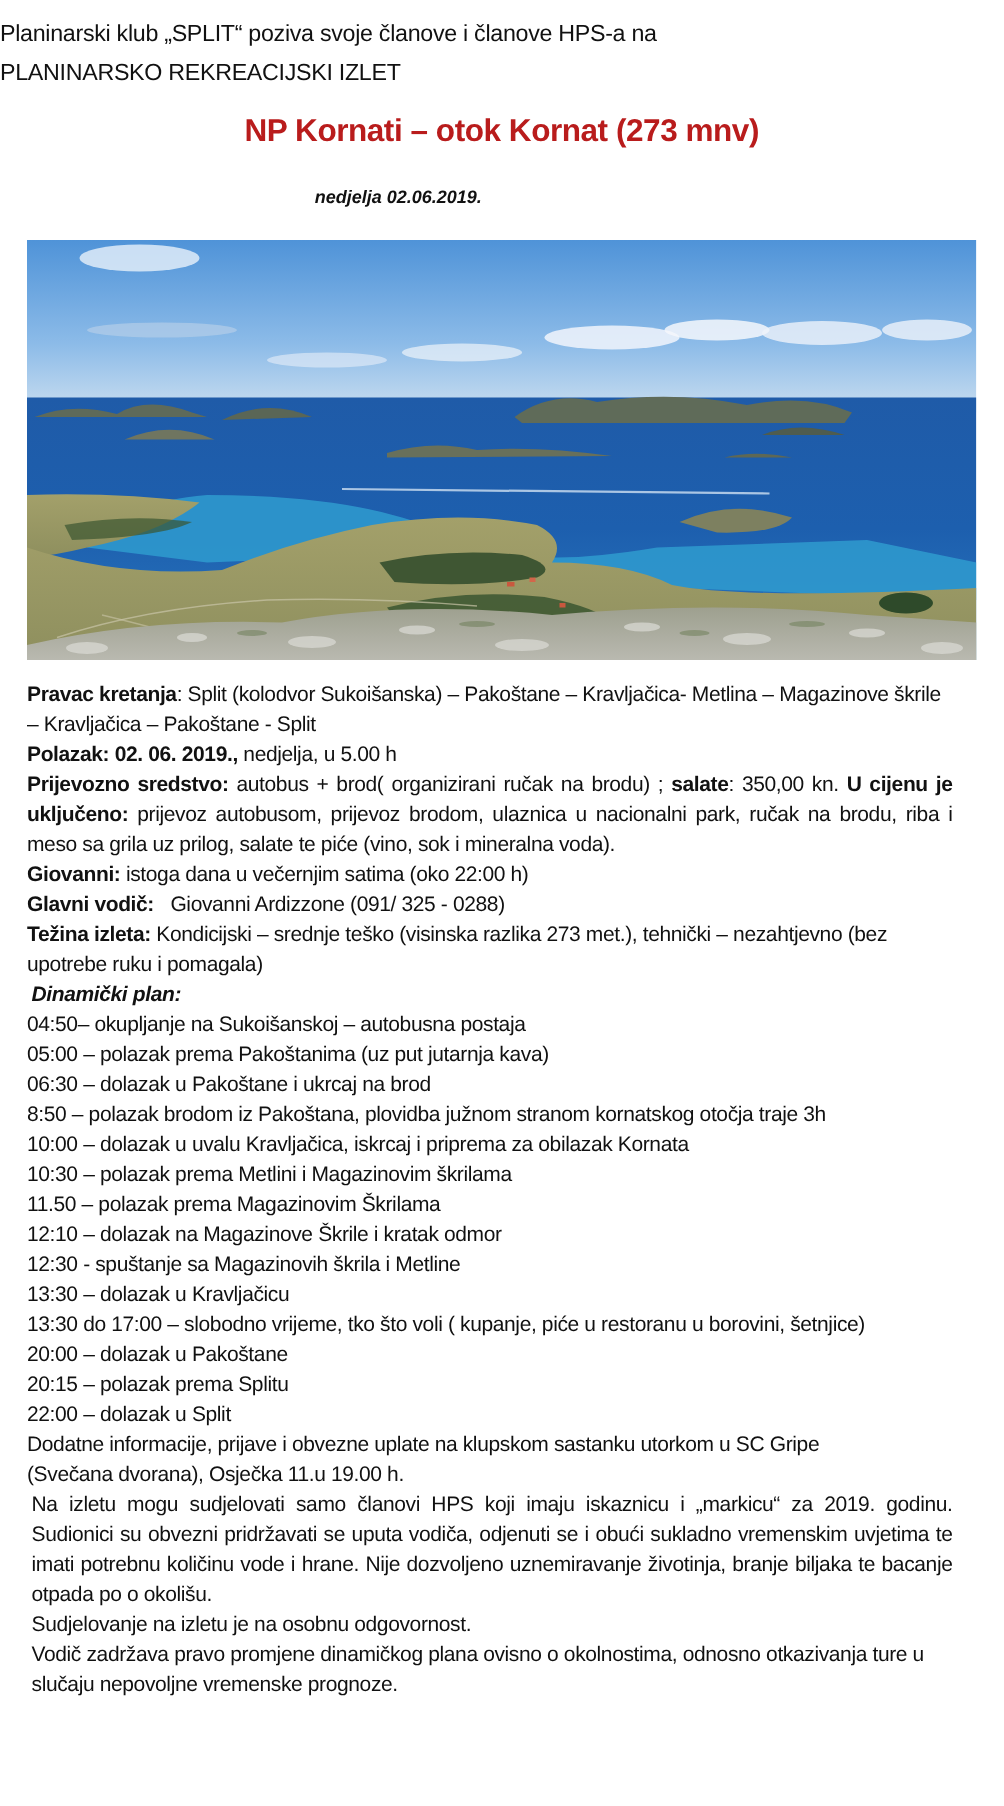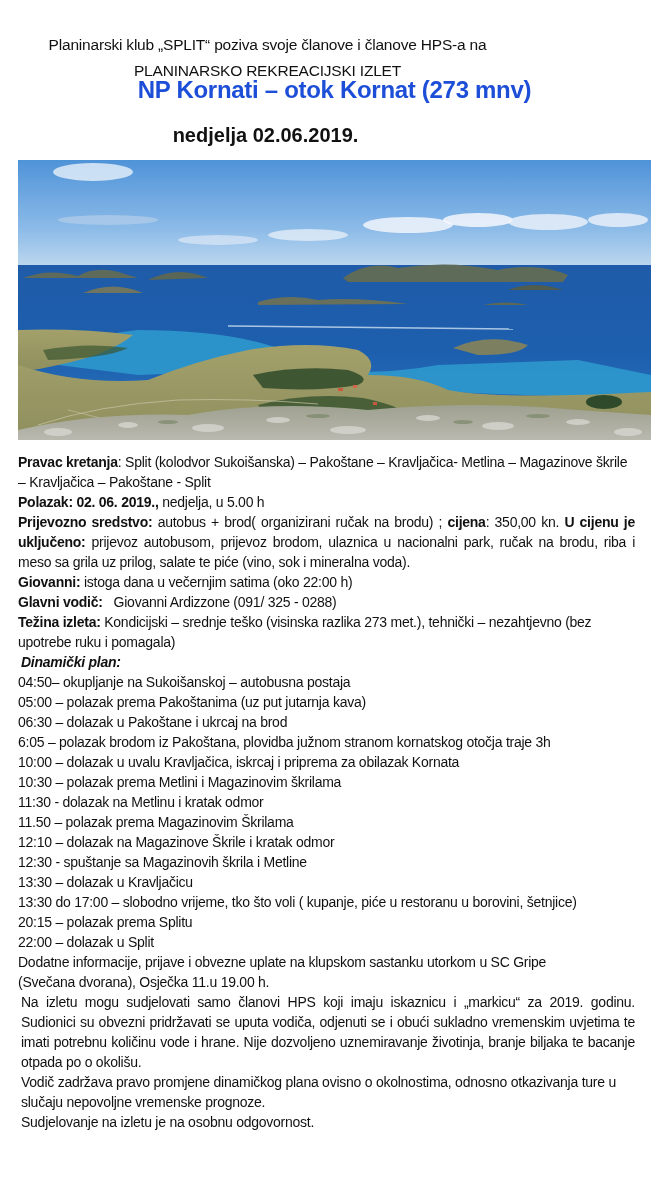--- a/index.html
+++ b/index.html
@@ -1,33 +1,33 @@
 <!DOCTYPE html>
 <html><head>
   <meta charset="utf-8">
   <style>
     html, body { margin: 0; padding: 0; background: #ffffff; }
     body {
       width: 669px; height: 1204px; position: relative; overflow: hidden;
       font-family: "Liberation Sans", sans-serif; color: #111111;
     }
     .header-line {
-      position: absolute; left: 0; width: 535px; text-align: center;
-      font-size: 15.5px; letter-spacing: -0.2px; white-space: nowrap; margin-top: 22px;
+      position: absolute; left: 0; width: 535px; text-align: left;
+      font-size: 15.5px; letter-spacing: -0.2px; white-space: nowrap;
     }
     #intro-line { top: 14px; }
     #subtitle-line { top: 40px; }
     #main-title {
       position: absolute; left: 0; width: 669px; text-align: center; top: 76px;
-      font-size: 24px; font-weight: bold; color: #1d4ed8; white-space: nowrap;
+      font-size: 21px; font-weight: bold; color: #b91c1c; white-space: nowrap;
       letter-spacing: -0.3px;
     }
     #date-line {
       position: absolute; left: 0; width: 531px; text-align: center; top: 124px;
-      font-size: 20px; font-weight: bold; white-space: nowrap;
+      font-size: 12px; font-weight: bold; white-space: nowrap; font-style: italic;
     }
     
     #photo {
       position: absolute; left: 18px; top: 160px; width: 633px; height: 280px; overflow: hidden;
     }
     #photo svg { display: block; width: 633px; height: 280px; }
 
     
     #body {
       position: absolute; left: 18px; top: 452px; width: 617px;
@@ -129,40 +129,40 @@
       <ellipse cx="300" cy="256" rx="12" ry="2"></ellipse>
       <ellipse cx="445" cy="262" rx="10" ry="2"></ellipse>
       <ellipse cx="520" cy="256" rx="12" ry="2"></ellipse>
     </g>
   </svg>
 </div>
 
 <div id="body">
   <p><span class="b">Pravac kretanja</span><span>: Split (kolodvor Sukoišanska) – Pakoštane – Kravljačica-  Metlina – Magazinove škrile  – Kravljačica – Pakoštane -  Split</span></p>
   <p><span class="b">Polazak: 02. 06. 2019.,</span><span> nedjelja, u 5.00 h</span></p>
-  <p class="justify"><span class="b">Prijevozno sredstvo:</span><span> autobus + brod( organizirani ručak na brodu) ; </span><span class="b">cijena</span><span>: 350,00 kn. </span><span class="b">U cijenu je uključeno:</span><span> prijevoz autobusom, prijevoz brodom, ulaznica u nacionalni park, ručak na brodu, riba i meso sa grila uz prilog, salate te piće (vino, sok i mineralna voda).</span></p>
+  <p class="justify"><span class="b">Prijevozno sredstvo:</span><span> autobus + brod( organizirani ručak na brodu) ; </span><span class="b">salate</span><span>: 350,00 kn. </span><span class="b">U cijenu je uključeno:</span><span> prijevoz autobusom, prijevoz brodom, ulaznica u nacionalni park, ručak na brodu, riba i meso sa grila uz prilog, salate te piće (vino, sok i mineralna voda).</span></p>
   <p><span class="b">Giovanni:</span><span> istoga dana u večernjim satima (oko 22:00 h)</span></p>
   <p style="white-space: pre;"><span class="b">Glavni vodič:</span><span>   Giovanni Ardizzone (091/ 325 - 0288)</span></p>
   <p><span class="b">Težina izleta:</span><span> Kondicijski –  srednje teško  (visinska razlika 273 met.), tehnički  – nezahtjevno (bez upotrebe ruku i pomagala)</span></p>
   <p class="b indent1">Dinamički plan:</p>
   <div id="plan-list">
     <p>04:50– okupljanje na Sukoišanskoj – autobusna postaja</p>
     <p>05:00 – polazak  prema  Pakoštanima  (uz put jutarnja kava)</p>
     <p>06:30 – dolazak  u Pakoštane i ukrcaj na brod</p>
-    <p class="nowrap">6:05 – polazak  brodom iz Pakoštana, plovidba južnom stranom kornatskog otočja traje 3h</p>
+    <p class="nowrap">8:50 – polazak  brodom iz Pakoštana, plovidba južnom stranom kornatskog otočja traje 3h</p>
     <p>10:00 –  dolazak u uvalu Kravljačica, iskrcaj i priprema za obilazak  Kornata</p>
     <p>10:30 –  polazak  prema Metlini i Magazinovim škrilama</p>
-    <p>11:30 -   dolazak na Metlinu i kratak odmor</p>
     <p>11.50 –  polazak prema Magazinovim Škrilama</p>
     <p>12:10  – dolazak na Magazinove Škrile i kratak odmor</p>
     <p>12:30 -  spuštanje sa Magazinovih škrila i Metline</p>
     <p>13:30 – dolazak u Kravljačicu</p>
     <p style="padding-right: 40px;">13:30 do 17:00 – slobodno vrijeme, tko što voli ( kupanje, piće u restoranu u borovini, šetnjice)</p>
+    <p>20:00 – dolazak u Pakoštane</p>
     <p>20:15 – polazak prema Splitu</p>
     <p>22:00 – dolazak u Split</p>
   </div>
   <p style="padding-right: 50px;">Dodatne informacije, prijave i obvezne uplate na klupskom sastanku utorkom u SC Gripe (Svečana dvorana), Osječka 11.u 19.00 h.</p>
   <div id="notes">
     <p class="justify">Na izletu mogu sudjelovati samo članovi HPS koji imaju iskaznicu i „markicu“ za 2019. godinu. Sudionici su obvezni pridržavati se uputa vodiča, odjenuti se i obući sukladno vremenskim uvjetima te imati potrebnu količinu vode i hrane. Nije dozvoljeno uznemiravanje životinja, branje biljaka te bacanje otpada po o okolišu.</p>
+    <p>Sudjelovanje na izletu je na osobnu odgovornost.</p>
     <p>Vodič zadržava pravo promjene dinamičkog plana ovisno o okolnostima, odnosno otkazivanja ture u slučaju nepovoljne vremenske prognoze.</p>
-    <p>Sudjelovanje na izletu je na osobnu odgovornost.</p>
   </div>
 </div>
 
 </body></html>

